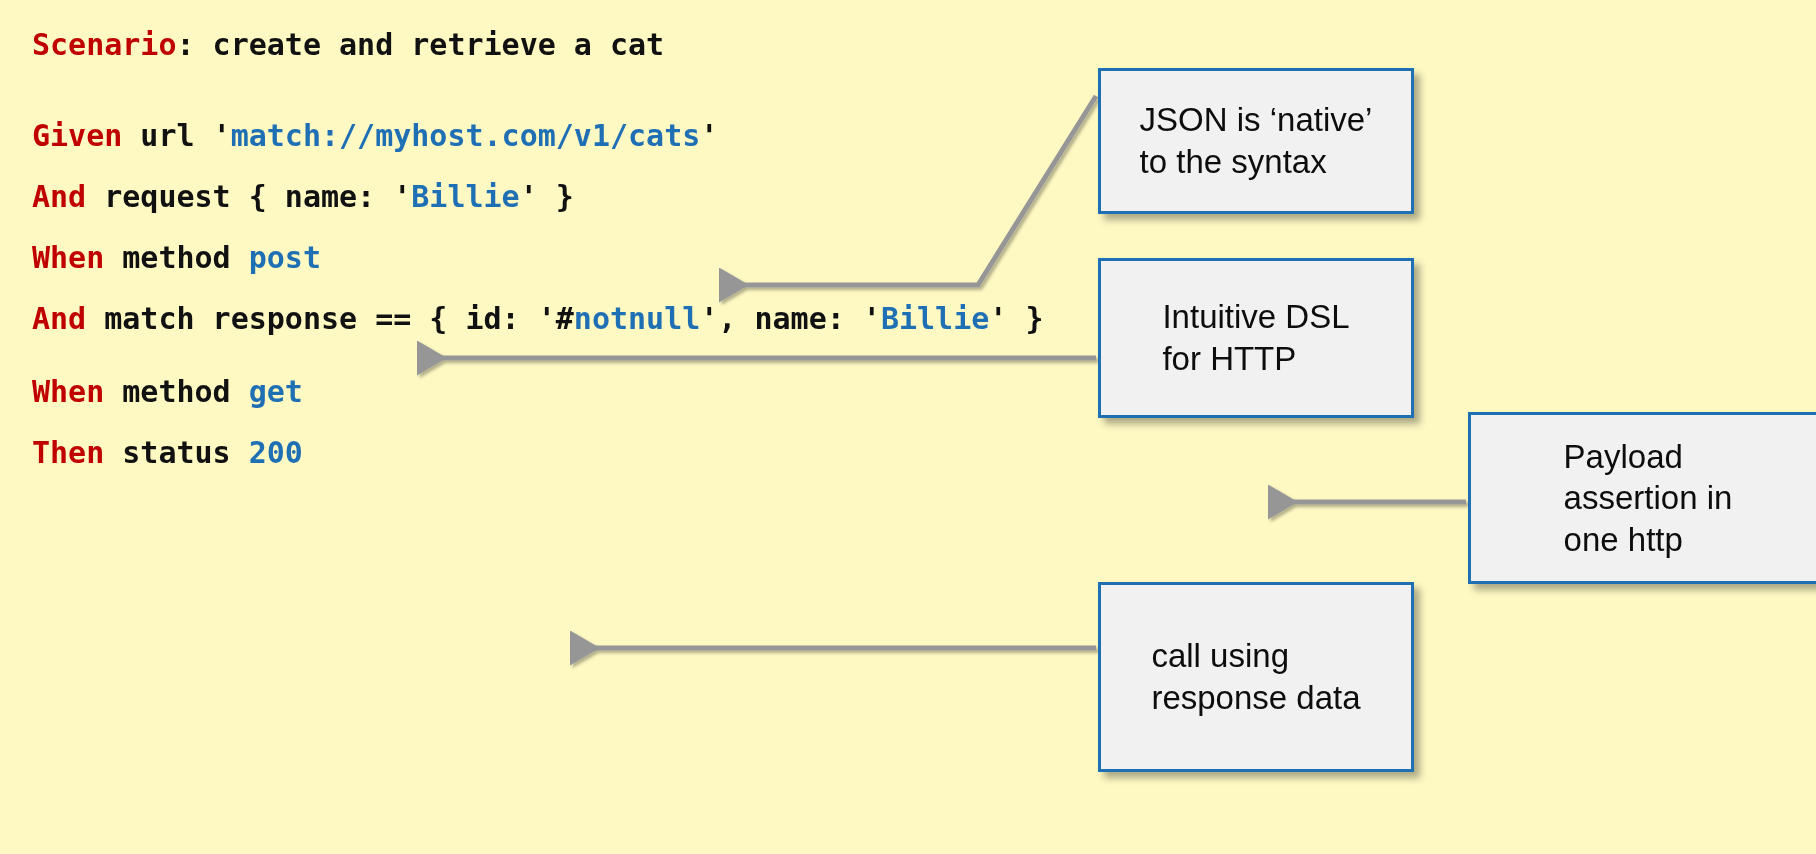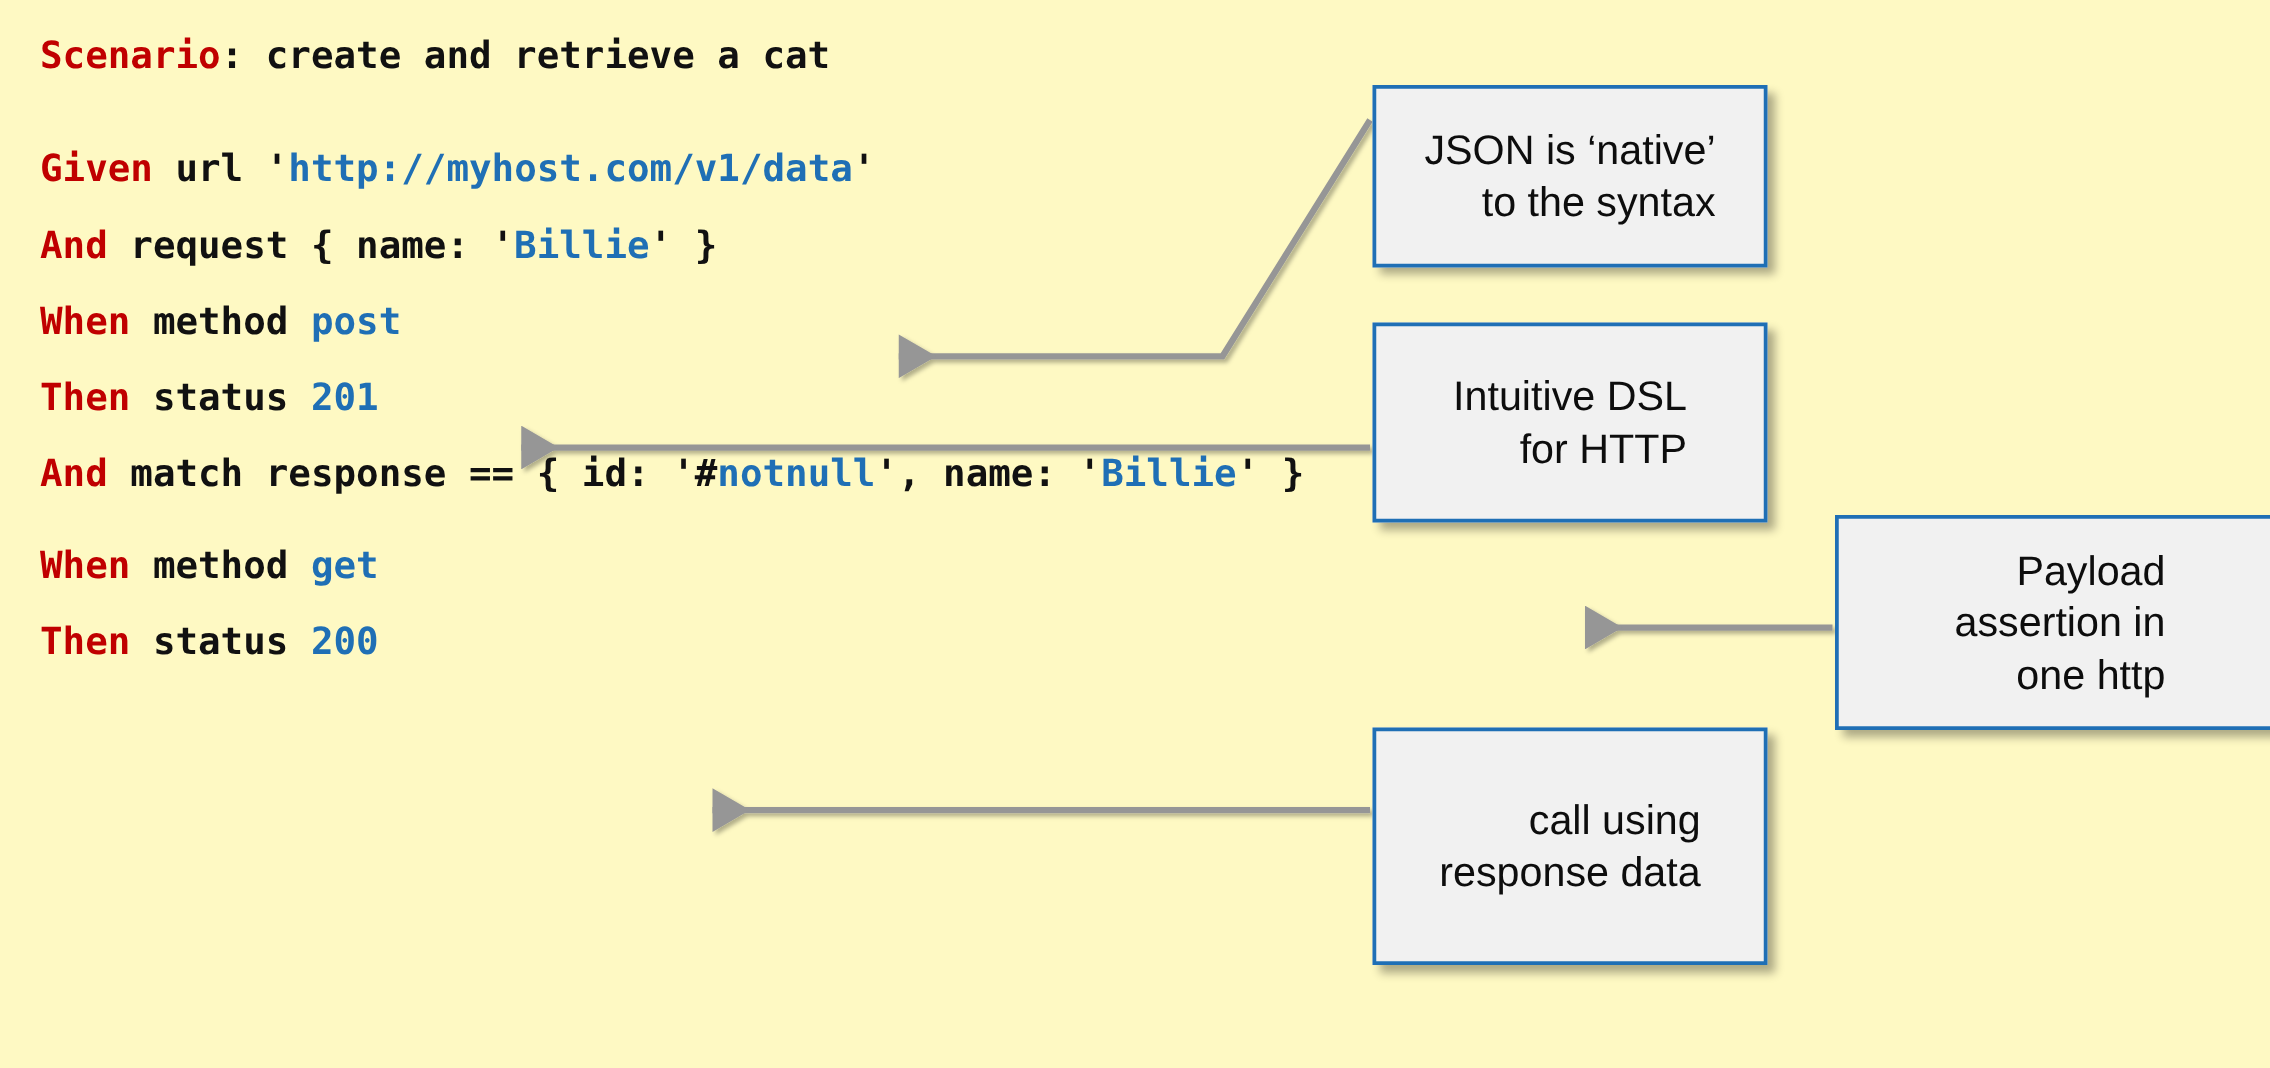--- a/index.html
+++ b/index.html
@@ -40,21 +40,21 @@
   
   .callout {
     position: absolute;
     box-sizing: border-box;
     background: #f1f1f1;
     border: 3px solid #1f6fb5;
     box-shadow: 6px 6px 7px rgba(0,0,0,0.32);
     display: flex;
     align-items: center;
     justify-content: center;
-    text-align: right;
+    text-align: left;
     font-family: "Liberation Sans", sans-serif;
     font-size: 33px;
     font-weight: 400;
     line-height: 1.26;
     color: #0d0d0d;
     padding: 4px 10px;
   }
   .callout .ctext { display: block; }
 
   
@@ -85,24 +85,23 @@
         <path d="M 1096 96 L 978 285 L 719 285"></path>
         <path d="M 1096 358 L 417 358"></path>
         <path d="M 1466 502 L 1268 502"></path>
         <path d="M 1096 648 L 570 648"></path>
       </g>
   </svg>
 
   <div id="code">
       <div class="code-line" style="margin-bottom: 31px;"><span class="kw">Scenario</span><span class="plain">: create and retrieve a cat</span></div>
       <div class="spacer"></div>
-      <div class="code-line" style="margin-bottom: 31px;"><span class="kw">Given</span><span class="plain"> url </span><span class="plain">'</span><span class="val">http://myhost.com/v1/data</span><span class="plain">'</span></div>
+      <div class="code-line" style="margin-bottom: 31px;"><span class="kw">Given</span><span class="plain"> url </span><span class="plain">'</span><span class="val">match://myhost.com/v1/cats</span><span class="plain">'</span></div>
       <div class="code-line" style="margin-bottom: 31px;"><span class="kw">And</span><span class="plain"> request { name: </span><span class="plain">'</span><span class="val">Billie</span><span class="plain">'</span><span class="plain"> }</span></div>
       <div class="code-line" style="margin-bottom: 31px;"><span class="kw">When</span><span class="plain"> method </span><span class="val">post</span></div>
-      <div class="code-line" style="margin-bottom: 31px;"><span class="kw">Then</span><span class="plain"> status </span><span class="val">201</span></div>
       <div class="code-line" style="margin-bottom: 13px;"><span class="kw">And</span><span class="plain"> match response == { id: </span><span class="plain">'#</span><span class="val">notnull</span><span class="plain">'</span><span class="plain">, name: </span><span class="plain">'</span><span class="val">Billie</span><span class="plain">'</span><span class="plain"> }</span></div>
       <div class="spacer"></div>
       <div class="code-line" style="margin-bottom: 31px;"><span class="kw">When</span><span class="plain"> method </span><span class="val">get</span></div>
       <div class="code-line" style="margin-bottom: 31px;"><span class="kw">Then</span><span class="plain"> status </span><span class="val">200</span></div>
     </div>
 
   <div id="callouts">
       <div class="callout" style="left: 1098px; top: 68px; width: 316px; height: 146px;">
         <div>
           <span class="ctext">JSON is ‘native’</span>

